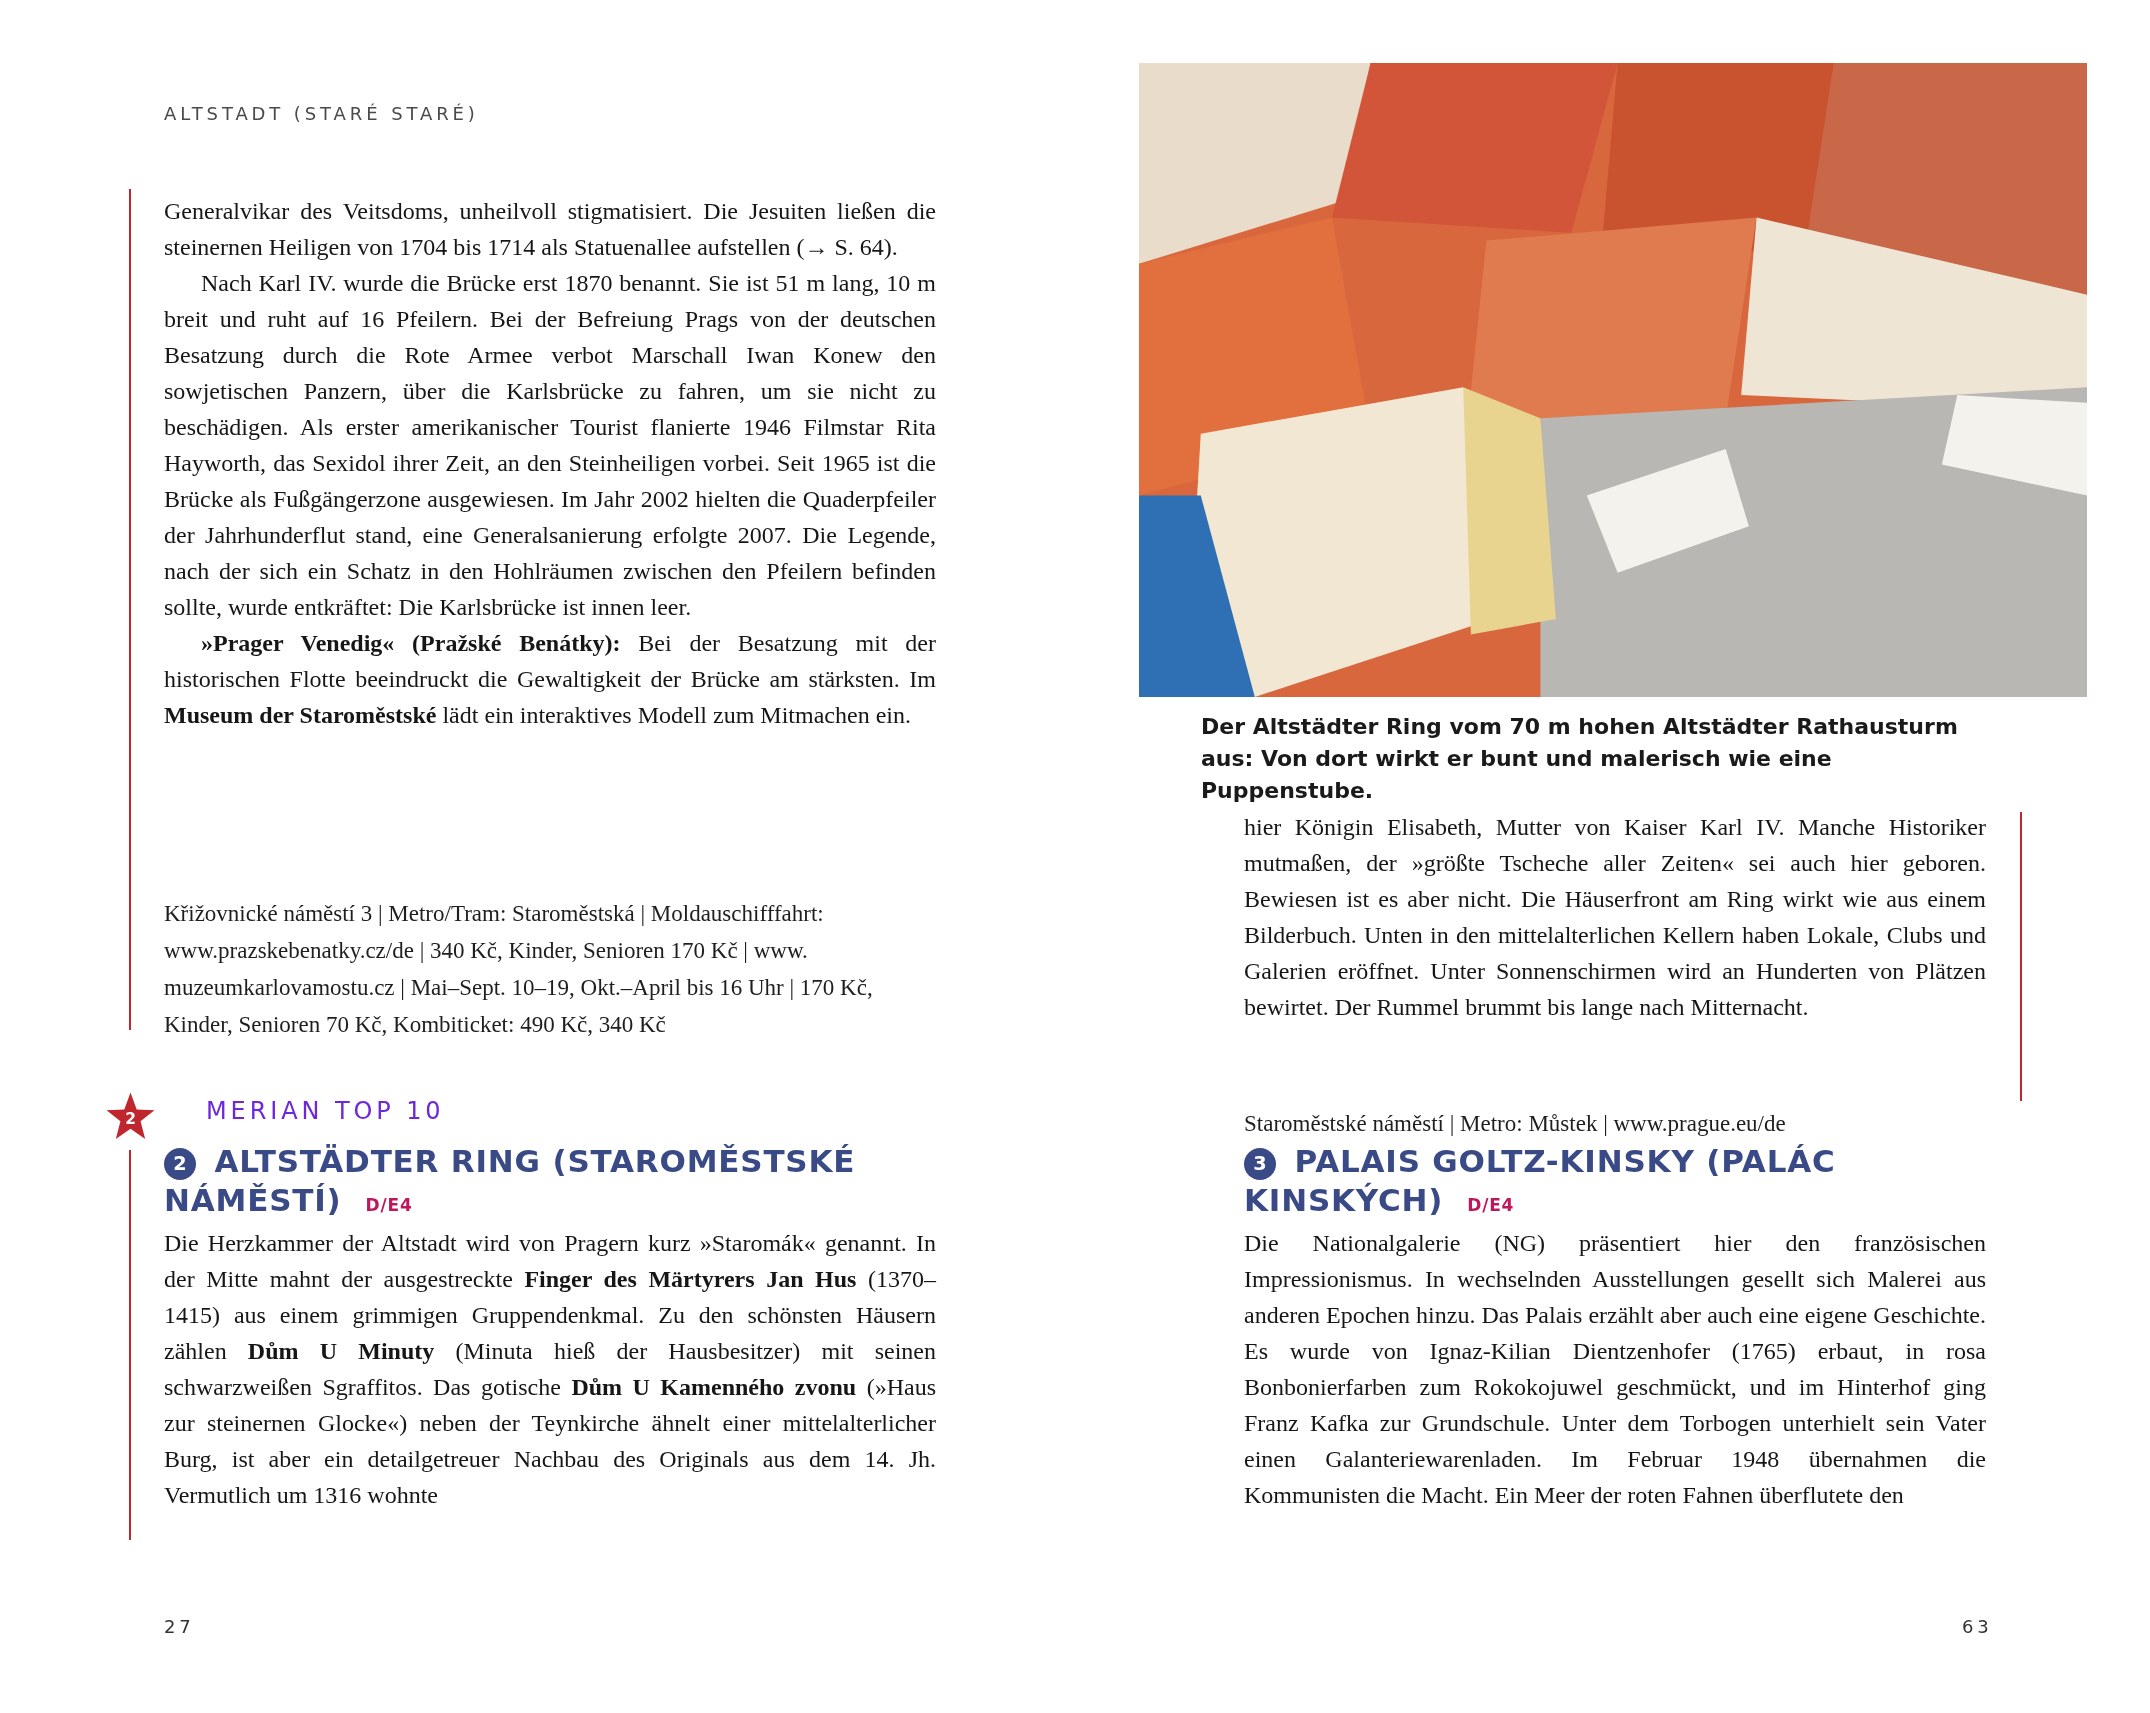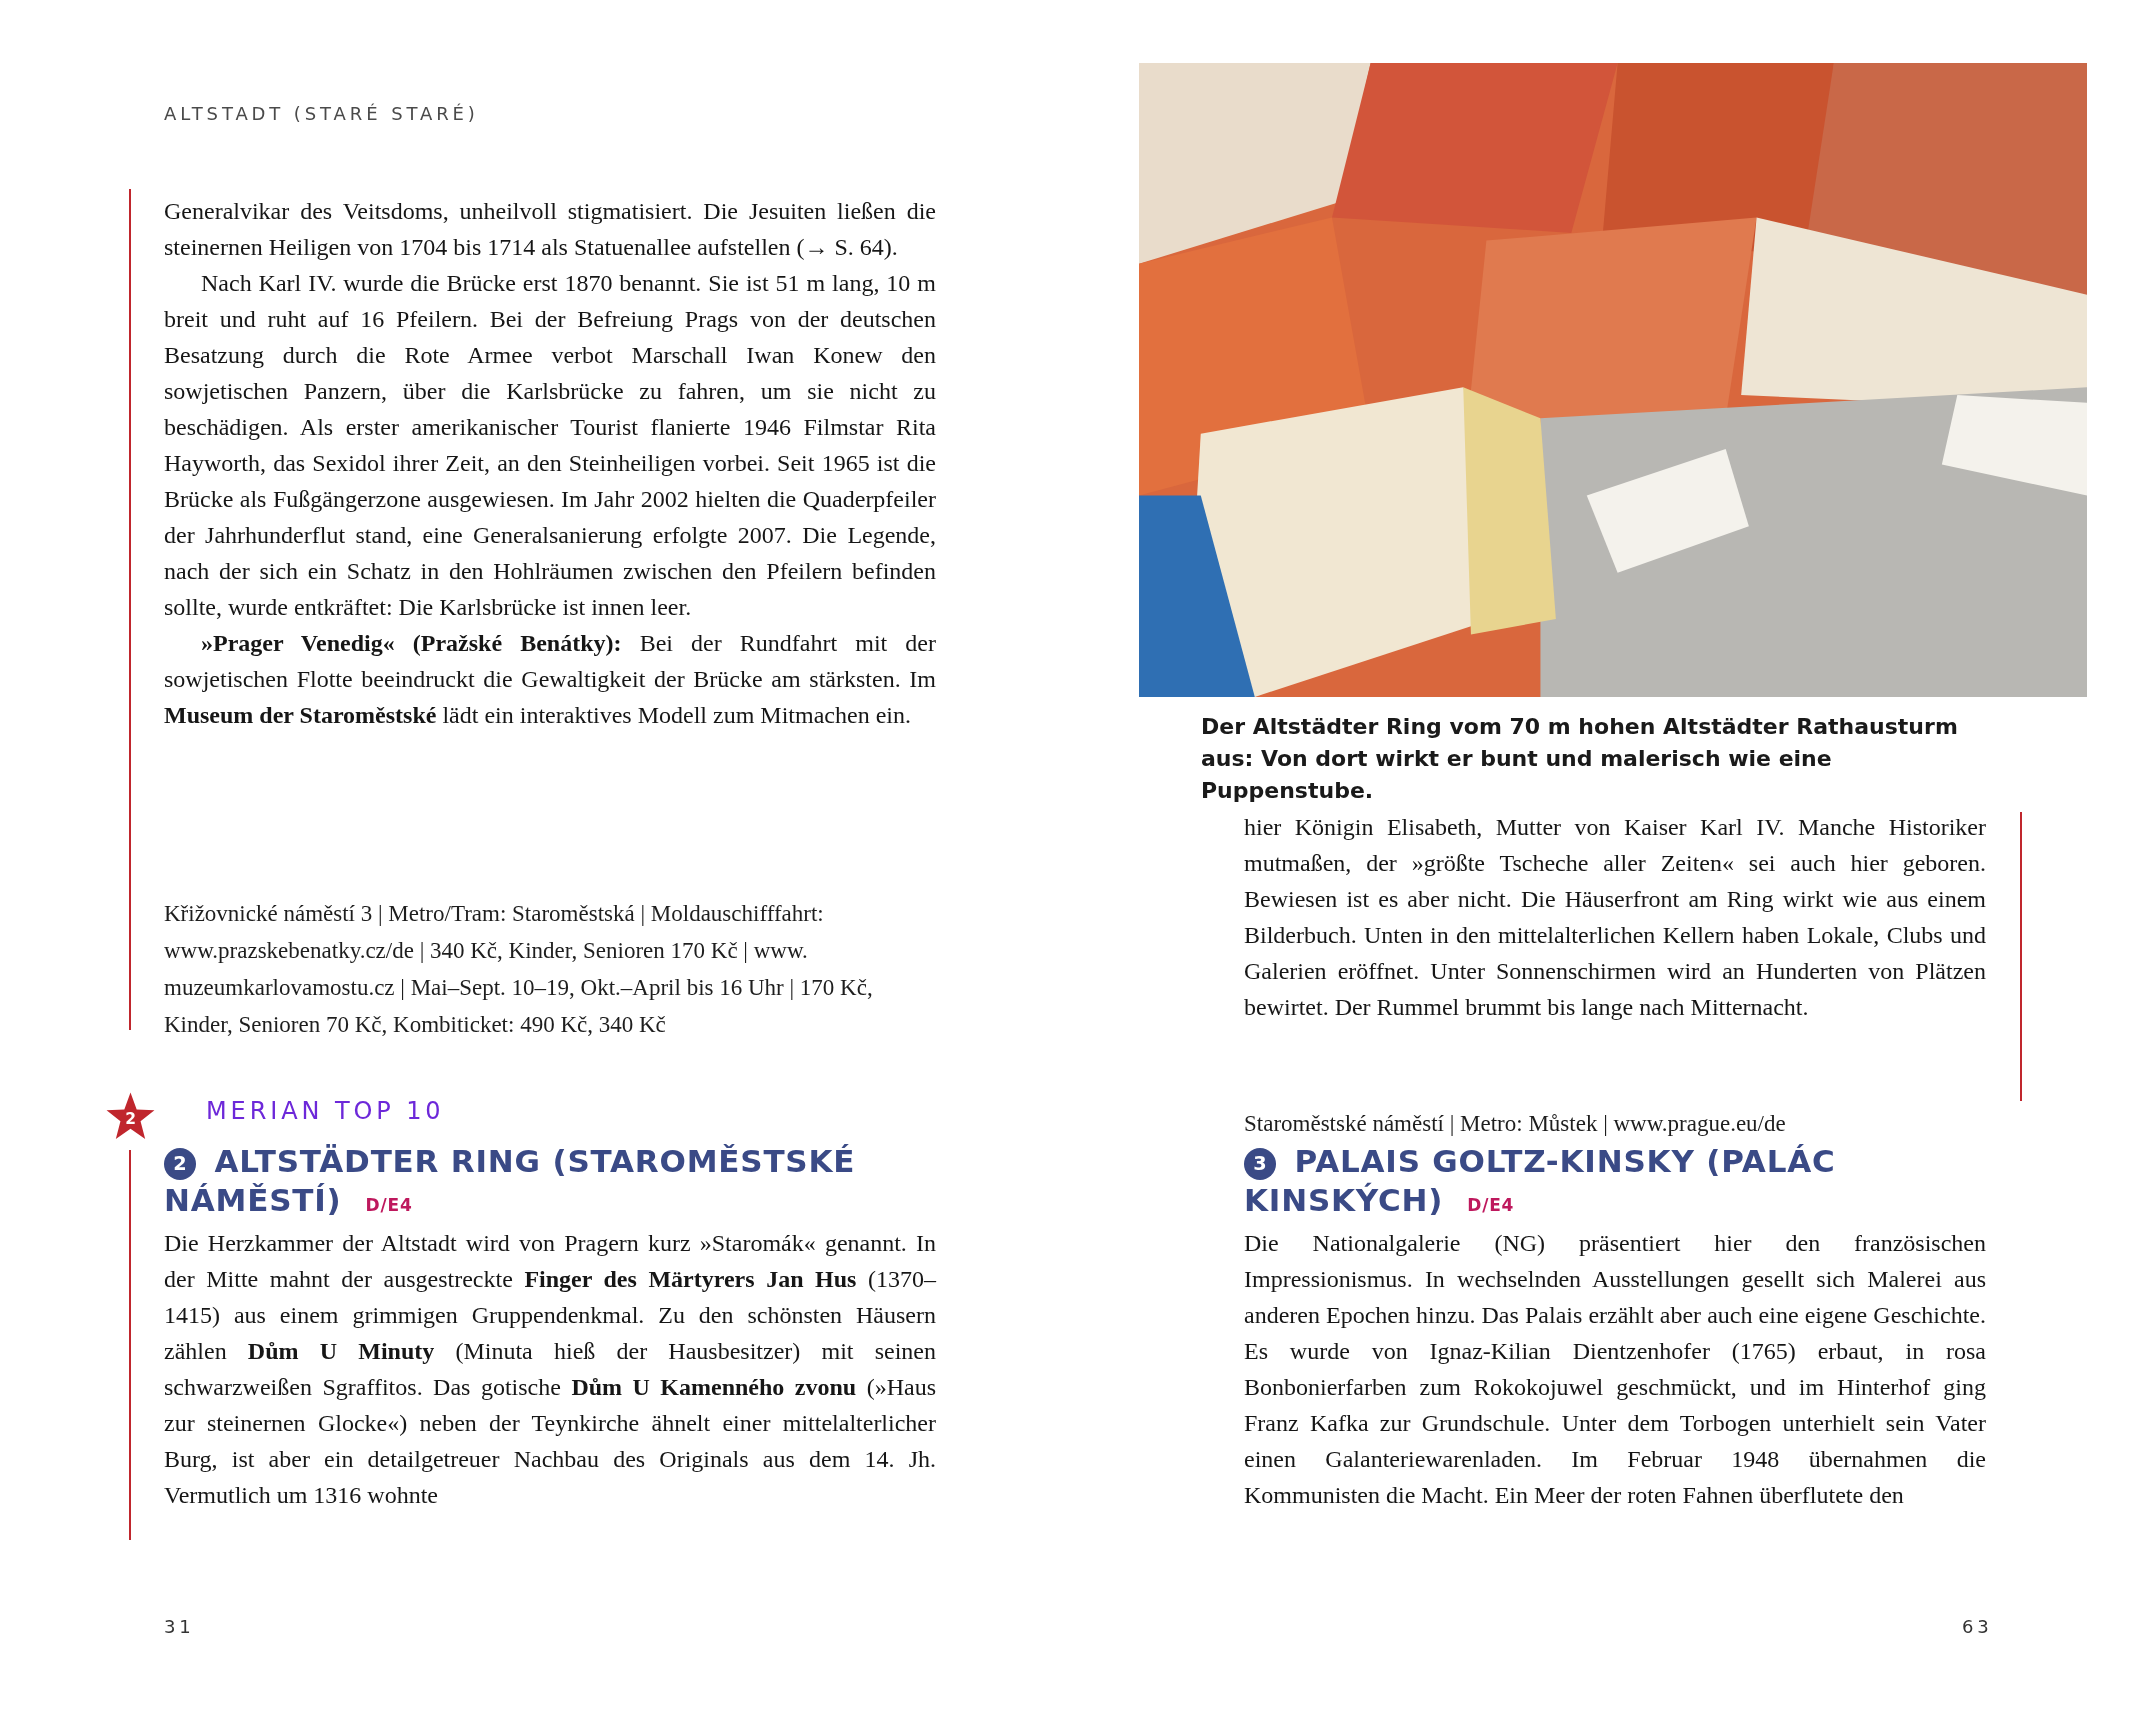--- a/index.html
+++ b/index.html
@@ -60,21 +60,21 @@
 </head>
 <body>
 
 <div class="abs running-head">ALTSTADT (STARÉ STARÉ)</div>
 
 <div class="rule" style="left:129px; top:189px; height:841px;"></div>
 
 <div class="abs body-text col-left" style="top:193px;">
   <p>Generalvikar des Veitsdoms, unheilvoll stigmatisiert. Die Jesuiten ließen die steinernen Heiligen von 1704 bis 1714 als Statuenallee aufstellen (→ S. 64).</p>
   <p class="indent">Nach Karl IV. wurde die Brücke erst 1870 benannt. Sie ist 51 m lang, 10 m breit und ruht auf 16 Pfeilern. Bei der Befreiung Prags von der deutschen Besatzung durch die Rote Armee verbot Marschall Iwan Konew den sowjetischen Panzern, über die Karlsbrücke zu fahren, um sie nicht zu beschädigen. Als erster amerikanischer Tourist flanierte 1946 Filmstar Rita Hayworth, das Sexidol ihrer Zeit, an den Steinheiligen vorbei. Seit 1965 ist die Brücke als Fußgängerzone ausgewiesen. Im Jahr 2002 hielten die Quaderpfeiler der Jahrhunderflut stand, eine Generalsanierung erfolgte 2007. Die Legende, nach der sich ein Schatz in den Hohlräumen zwischen den Pfeilern befinden sollte, wurde entkräftet: Die Karlsbrücke ist innen leer.</p>
-  <p class="indent"><b>»Prager Venedig«</b> <b>(Pražské Benátky):</b><span> Bei der Rundfahrt mit der sowjetischen Flotte beeindruckt die Gewaltigkeit der Brücke am stärksten. Im </span><b>Museum der Staroměstské</b><span> lädt ein interaktives Modell zum Mitmachen ein.</span></p>
+  <p class="indent"><b>»Prager Venedig«</b> <b>(Pražské Benátky):</b><span> Bei der Besatzung mit der historischen Flotte beeindruckt die Gewaltigkeit der Brücke am stärksten. Im </span><b>Museum der Staroměstské</b><span> lädt ein interaktives Modell zum Mitmachen ein.</span></p>
 </div>
 
 <div class="abs info col-left" style="top:895px; width:772px;">
   <p>Křižovnické náměstí 3 | Metro/Tram: Staroměstská | Moldauschifffahrt: www.prazskebenatky.cz/de | 340 Kč, Kinder, Senioren 170 Kč | www. muzeumkarlovamostu.cz | Mai–Sept. 10–19, Okt.–April bis 16 Uhr | 170 Kč, Kinder, Senioren 70 Kč, Kombiticket: 490 Kč, 340 Kč</p>
 </div>
 
 <svg class="abs star" viewBox="0 0 66 66">
   <polygon points="33,2 41,24 64,25 46,39 52,62 33,49 14,62 20,39 2,25 25,24" fill="#c0262d"></polygon>
   <text x="33" y="43" text-anchor="middle" font-family="DejaVu Sans, sans-serif" font-weight="bold" font-size="20" fill="#ffffff">2</text>
 </svg>
@@ -82,21 +82,21 @@
 
 <div class="rule" style="left:129px; top:1150px; height:390px;"></div>
 
 <div class="abs col-left" style="top:1142px;">
   <div class="heading"><span class="num">2</span><span>ALTSTÄDTER RING (STAROMĚSTSKÉ NÁMĚSTÍ)</span><span class="grid">D/E4</span></div>
   <div class="body-text">
     <p><span>Die Herzkammer der Altstadt wird von Pragern kurz »Staromák« genannt. In der Mitte mahnt der ausgestreckte </span><b>Finger des Märtyrers Jan Hus</b><span> (1370–1415) aus einem grimmigen Gruppendenkmal. Zu den schönsten Häusern zählen </span><b>Dům U Minuty</b><span> (Minuta hieß der Hausbesitzer) mit seinen schwarzweißen Sgraffitos. Das gotische </span><b>Dům U Kamenného zvonu</b><span> (»Haus zur steinernen Glocke«) neben der Teynkirche ähnelt einer mittelalterlicher Burg, ist aber ein detailgetreuer Nachbau des Originals aus dem 14. Jh. Vermutlich um 1316 wohnte</span></p>
   </div>
 </div>
 
-<div class="abs pagenum" style="left:164px; top:1616px;">31</div>
+<div class="abs pagenum" style="left:164px; top:1616px;">27</div>
 
 <div class="abs photo">
   <svg viewBox="0 0 1228 821" preserveAspectRatio="none">
     <rect width="1228" height="821" fill="#d9673d"></rect>
     <polygon points="0,0 300,0 260,180 0,260" fill="#e9dccb"></polygon>
     <polygon points="300,0 620,0 560,220 250,200" fill="#d2553a"></polygon>
     <polygon points="620,0 900,0 880,250 600,230" fill="#c9532f"></polygon>
     <polygon points="900,0 1228,0 1228,300 860,260" fill="#c96848"></polygon>
     <polygon points="450,230 800,200 760,460 420,520" fill="#e07a4f"></polygon>
     <polygon points="0,260 250,200 300,480 0,560" fill="#e2703e"></polygon>

